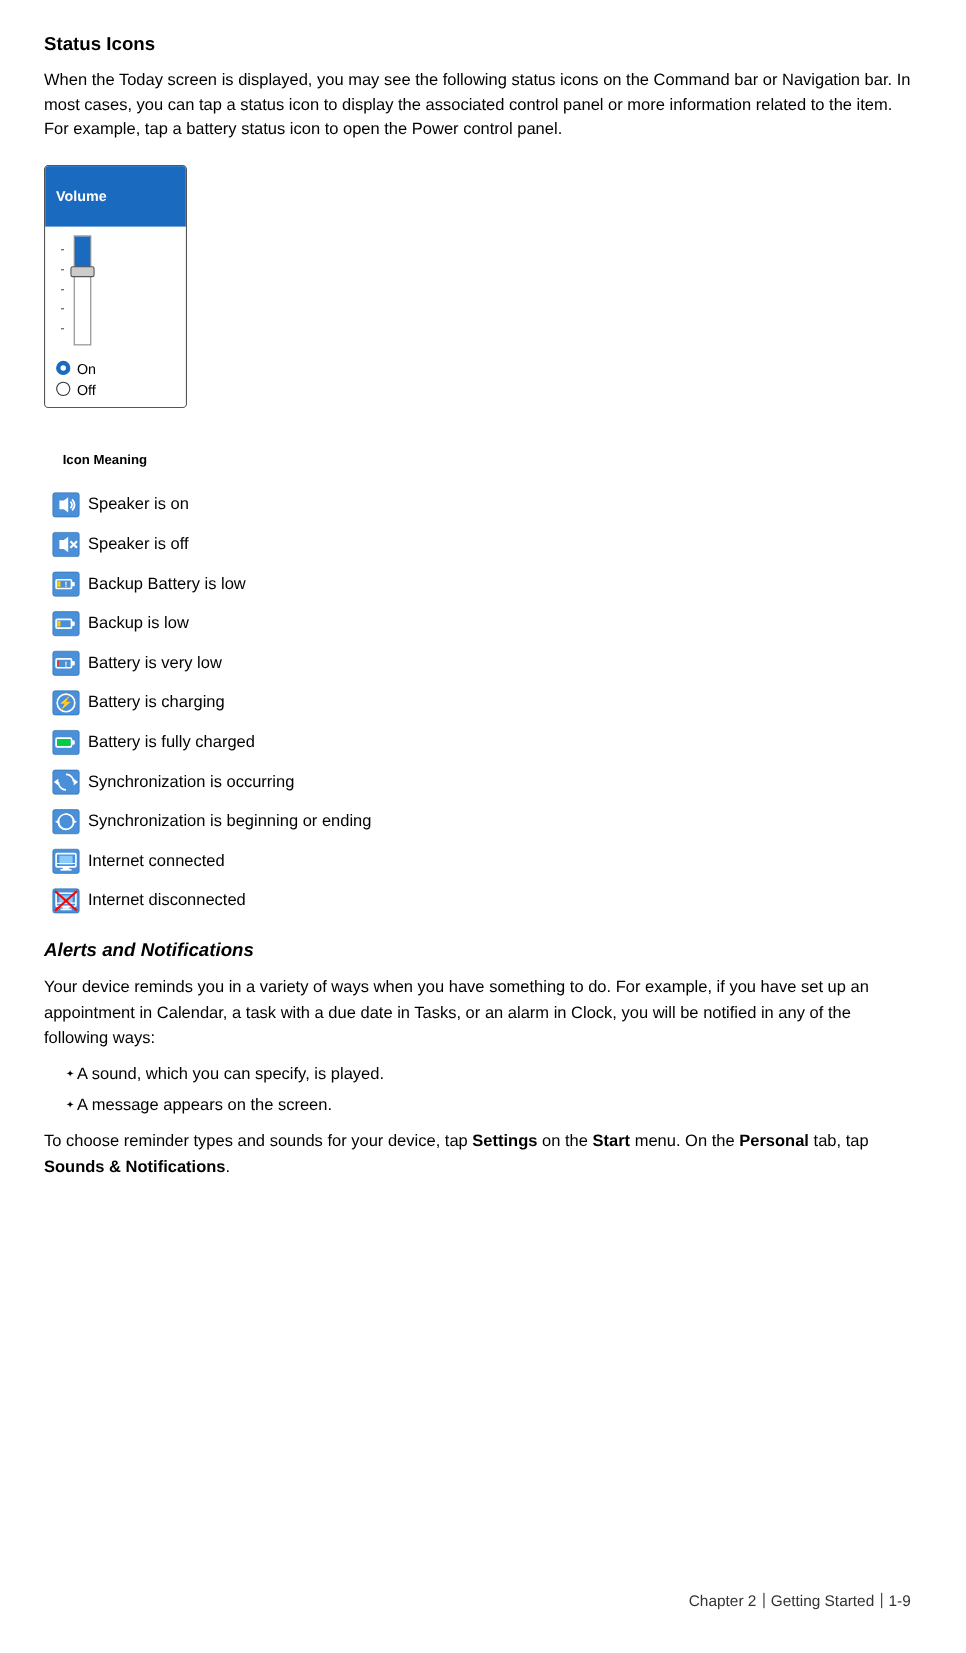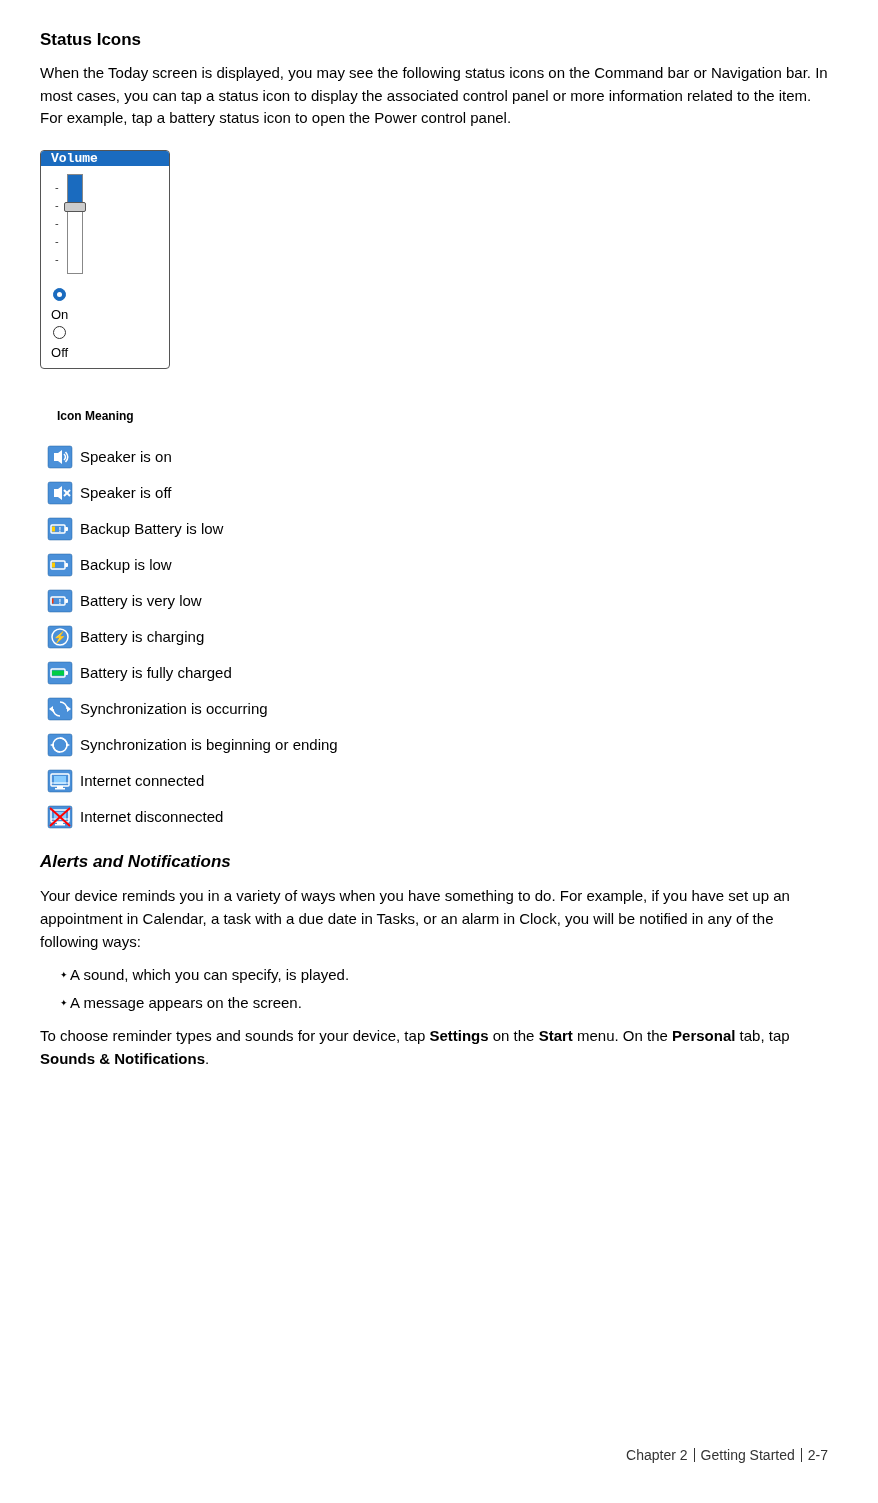--- a/index.html
+++ b/index.html
@@ -41,22 +41,21 @@
       margin-bottom: 40px;
       background: #fff;
       overflow: hidden;
     }
 
     .volume-title {
       background: #1a6bbf;
       color: #fff;
       font-size: 13px;
       font-weight: bold;
-      padding: 0 10px;
-      font-family: Liberation Mono, monospace;
+      padding: 20px 10px;
     }
 
     .volume-body {
       padding: 8px 10px;
       display: flex;
       flex-direction: column;
       align-items: flex-start;
     }
 
     .slider-container {
@@ -114,24 +113,23 @@
 
     .radio-group {
       display: flex;
       flex-direction: column;
       gap: 4px;
       margin-top: 4px;
     }
 
     .radio-item {
       display: flex;
-      align-items: center;
+      align-items: flex-start;
       gap: 6px;
       font-size: 13px;
-      flex-direction: column;
     }
 
     .radio-circle {
       width: 13px;
       height: 13px;
       border-radius: 50%;
       border: 1.5px solid #333;
       background: #fff;
       display: flex;
       align-items: center;
@@ -413,17 +411,17 @@
 <p class="alerts-text">
   To choose reminder types and sounds for your device, tap <b>Settings</b> on the <b>Start</b> menu. On the <b>Personal</b> tab, tap <b>Sounds &amp; Notifications</b>.
 </p>
 
 
 <div style="position: fixed; bottom: 40px; right: 50px; font-size: 14px; color: #333; display: flex; align-items: center; gap: 6px;">
   <span>Chapter 2</span>
   <span style="display: inline-block; width: 1px; height: 14px; background: #333; vertical-align: middle;"></span>
   <span>Getting Started</span>
   <span style="display: inline-block; width: 1px; height: 14px; background: #333; vertical-align: middle;"></span>
-  <span>2-7</span>
+  <span>1-9</span>
 </div>
 
 
 
 
 </body></html>

